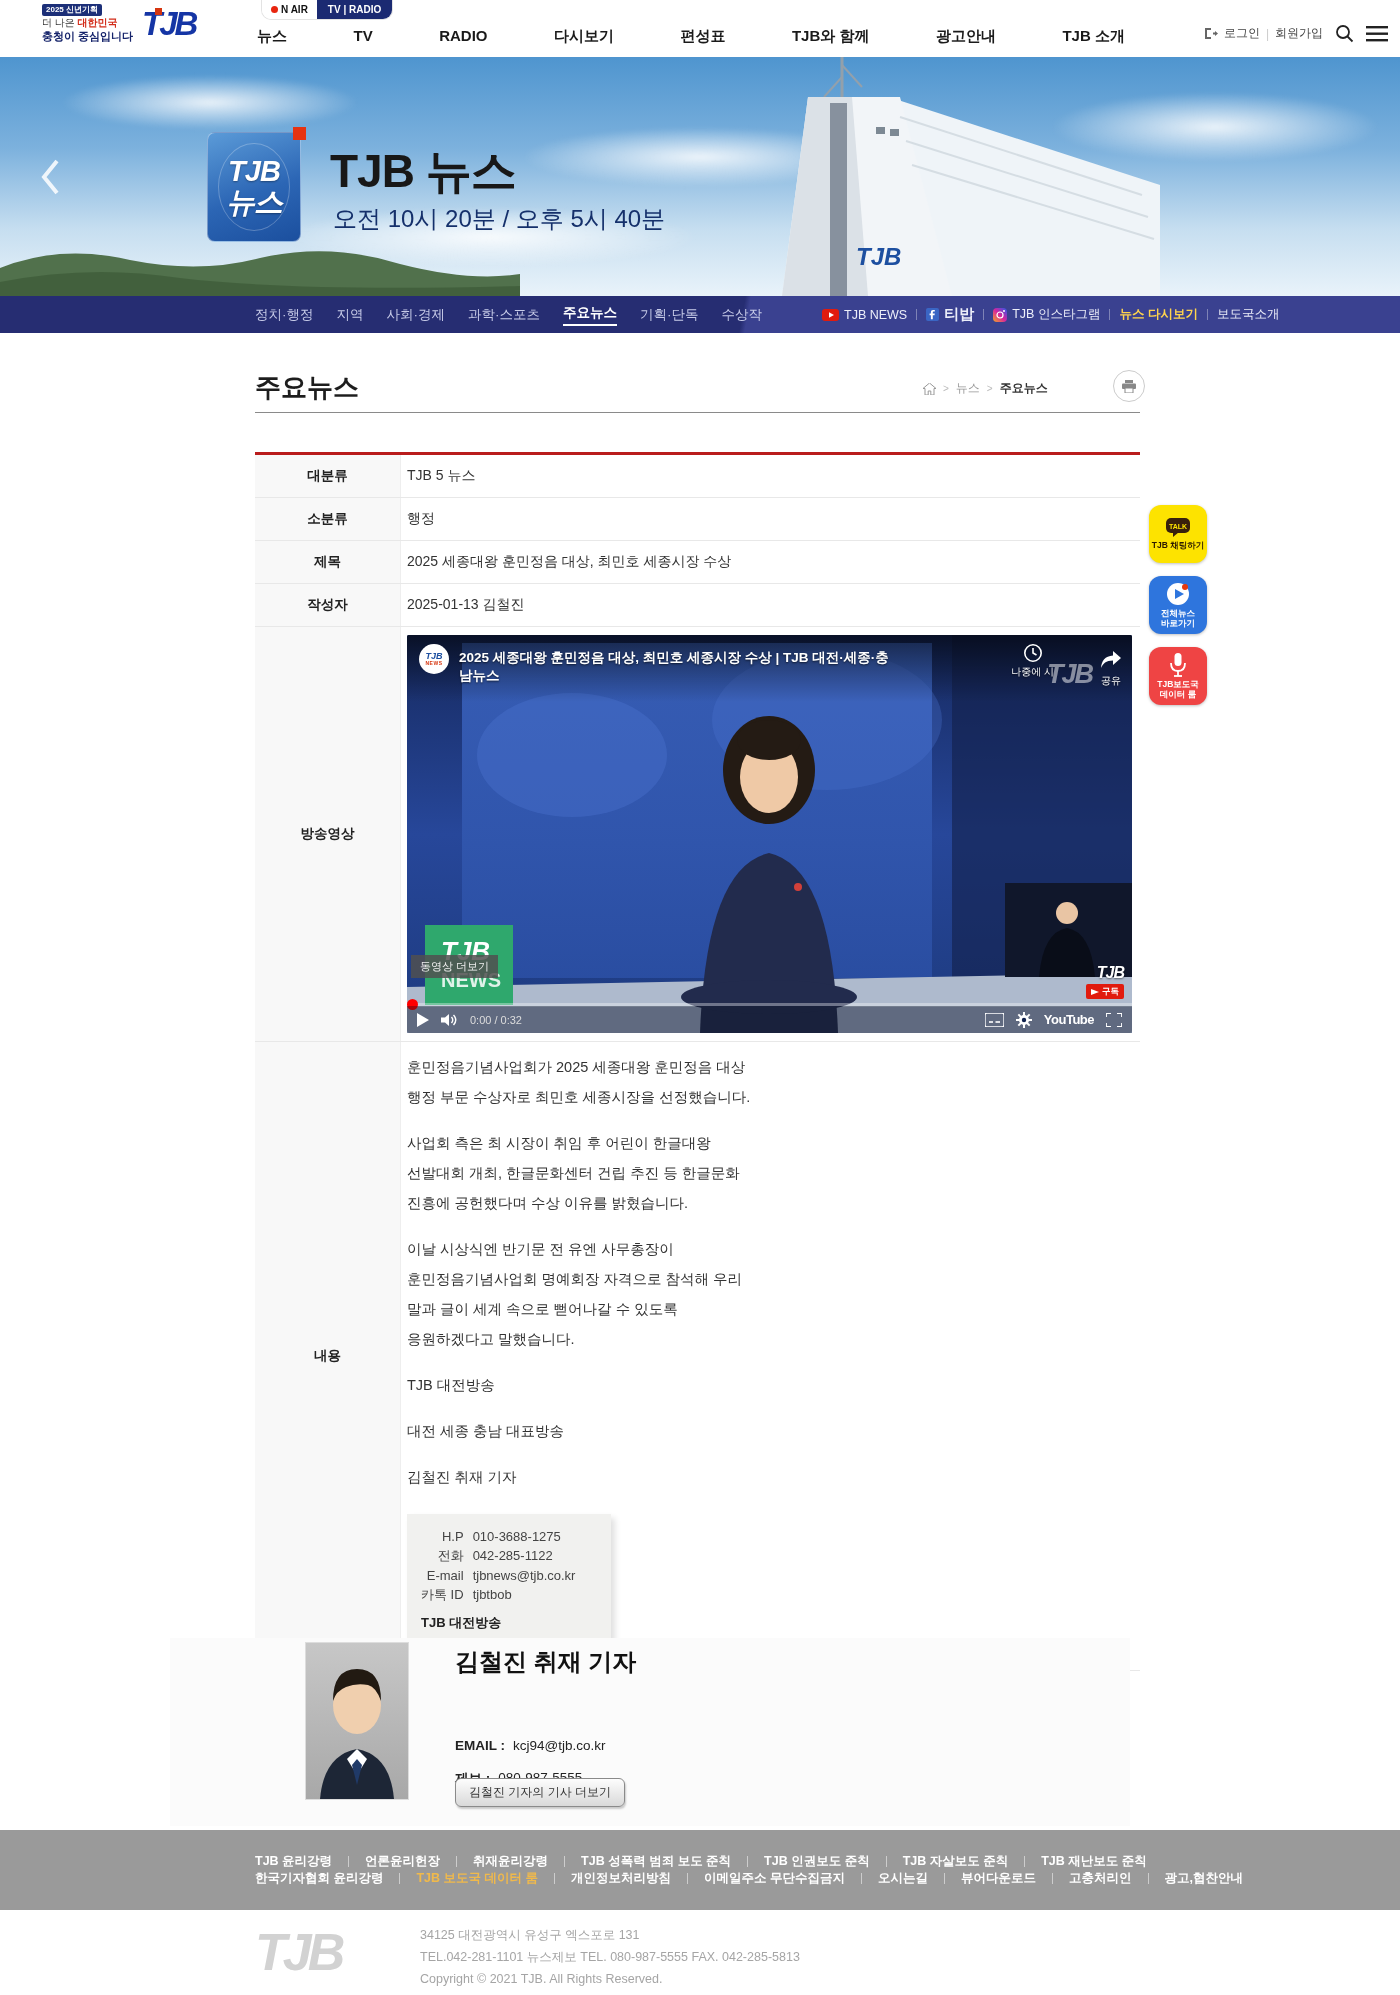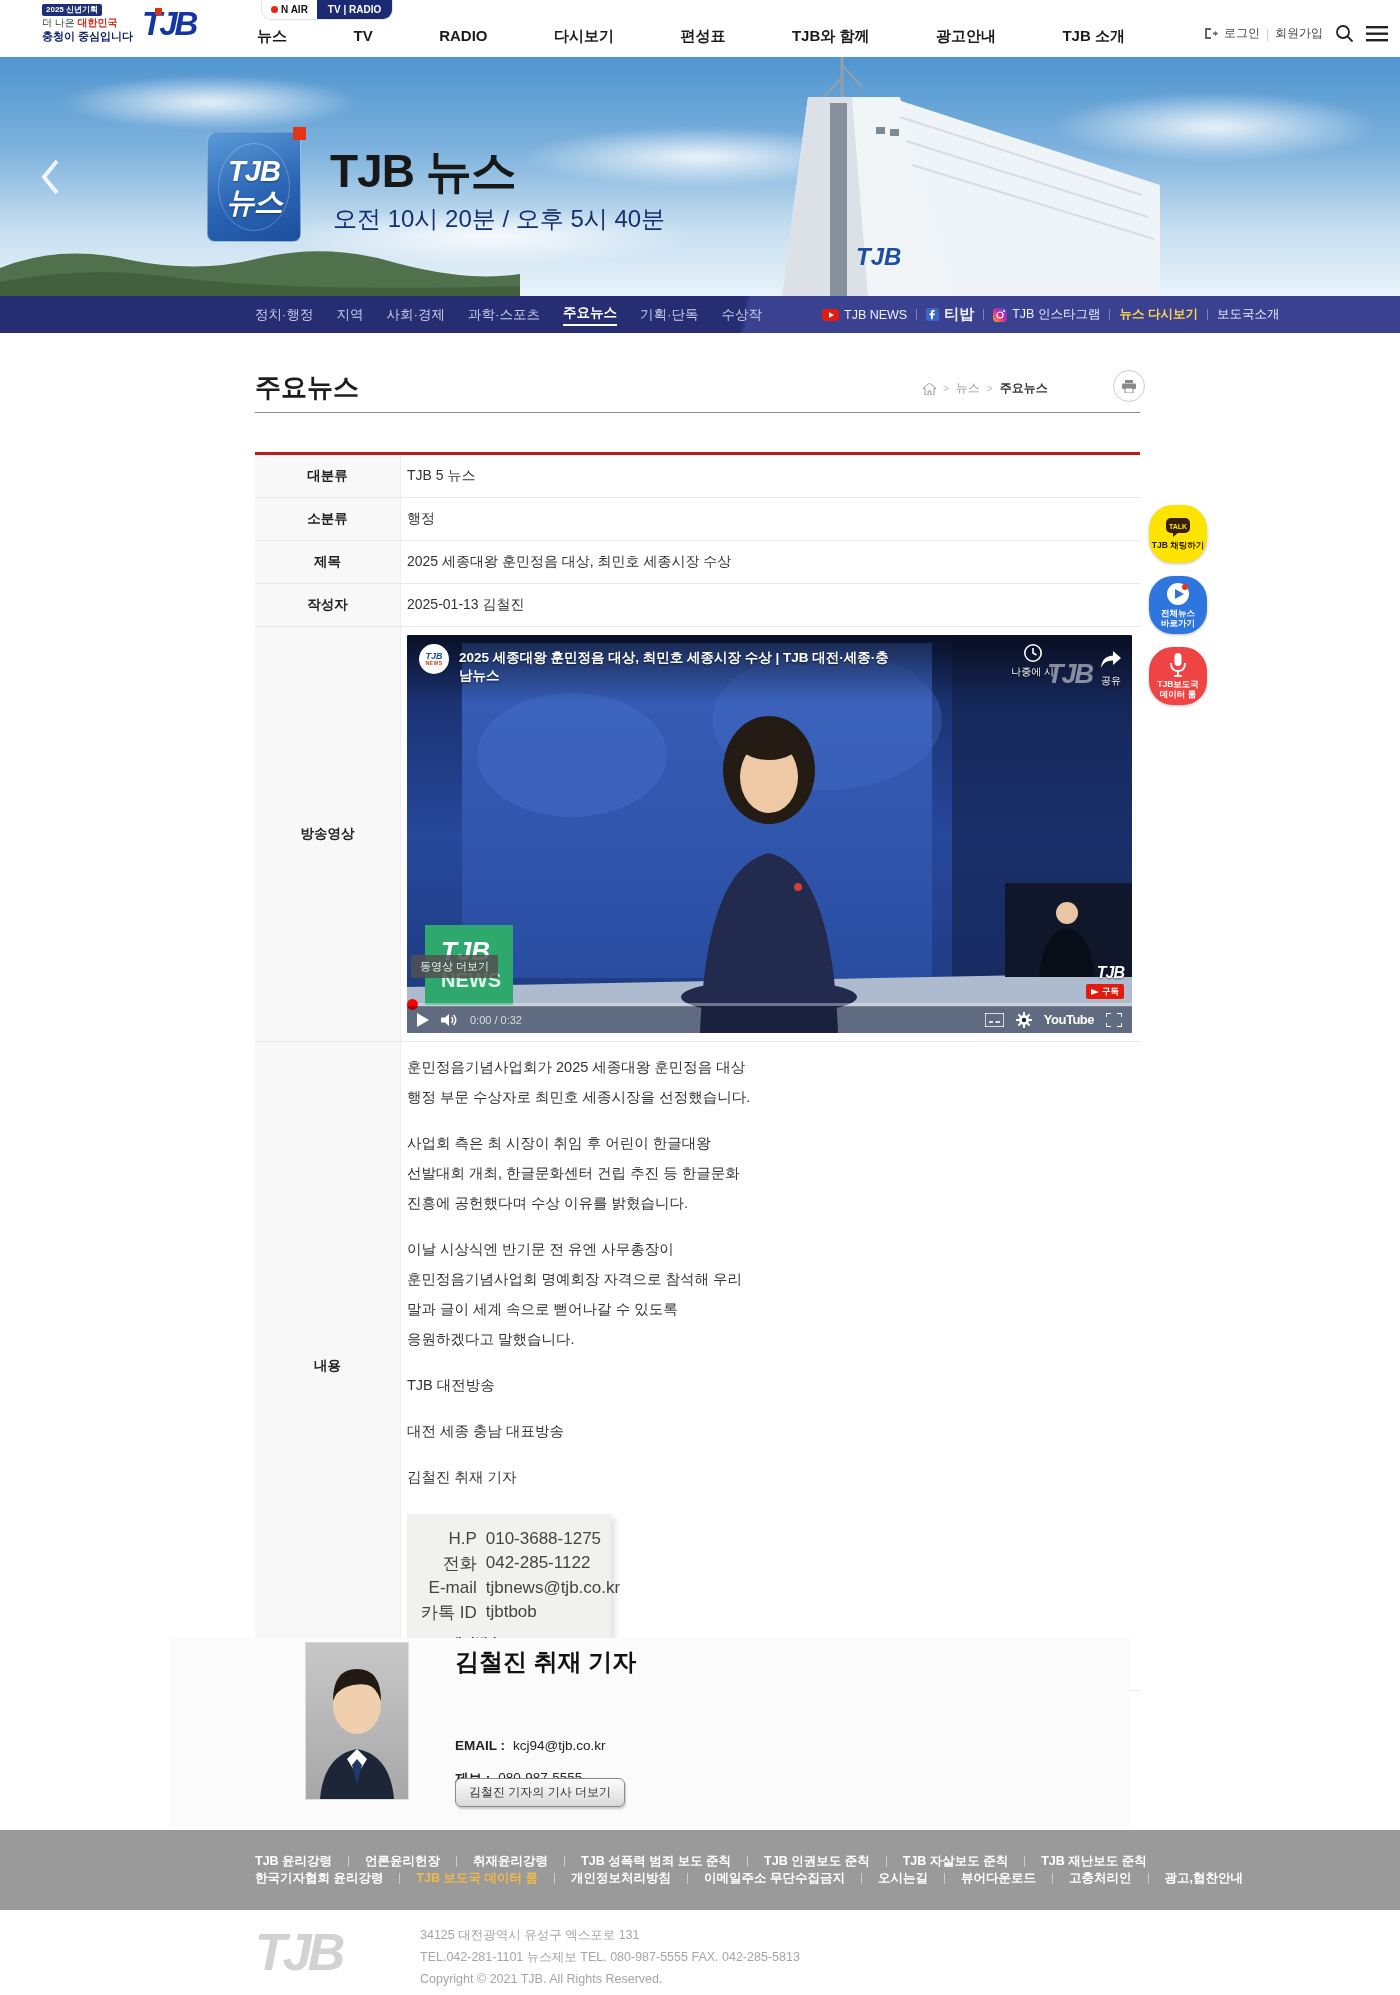--- a/index.html
+++ b/index.html
@@ -99,38 +99,38 @@
   .vp-spacer{flex:1;}
   .vp-yt{font-size:13px;font-weight:700;color:#fff;letter-spacing:-.5px;}
 
   
   .content-cell{padding:10px 0 0 6px !important;}
   .para{margin:0 0 16px 0;}
   .para div{line-height:30px;font-size:14.5px;color:#333;}
   .contact-box{margin-top:22px;width:176px;background:#f1f1ef;box-shadow:4px 4px 6px rgba(0,0,0,.12);
     padding:13px 14px 12px 14px;margin-bottom:26px;}
   .contact-box table{border-collapse:collapse;}
-  .contact-box td{font-size:17px;color:#444;padding:1.5px 0;}
+  .contact-box td{font-size:13px;color:#444;padding:1.5px 0;}
   .contact-box td.cl{text-align:right;padding-right:9px;white-space:nowrap;}
   .contact-company{font-size:13px;font-weight:800;color:#222;margin-top:9px;}
 
   
   .reporter{position:absolute;top:1638px;left:170px;width:960px;height:188px;background:#fbfbfb;}
   .rep-photo{position:absolute;left:135px;top:4px;width:102px;height:156px;border:1px solid #ddd;background:#b9b9b9;}
   .rep-name{position:absolute;left:285px;top:8px;font-size:24px;font-weight:800;color:#111;}
   .rep-row{position:absolute;left:285px;display:flex;gap:8px;font-size:13.5px;color:#222;margin-top:20px;}
   .rep-row b{font-weight:800;}
   .rep-email{top:80px;} .rep-tip{top:112px;}
   .rep-more{position:absolute;left:285px;top:140px;font-size:12px;color:#333;padding:5px 13px;
     border:1px solid #8a8a8a;border-radius:6px;background:linear-gradient(#fdfdfd,#d9d9d9);
     box-shadow:1px 2px 2px rgba(0,0,0,.2);cursor:pointer;}
 
   
   .float-btns{position:absolute;left:1149px;top:505px;display:flex;flex-direction:column;gap:13px;z-index:6;}
-  .fbtn{width:58px;height:58px;border-radius:24px;display:flex;flex-direction:column;align-items:center;justify-content:center;
+  .fbtn{width:58px;height:58px;border-radius:12px;display:flex;flex-direction:column;align-items:center;justify-content:center;
     gap:2px;cursor:pointer;box-shadow:0 1px 3px rgba(0,0,0,.25);}
   .fbtn .ftxt{font-size:8.5px;line-height:10px;text-align:center;font-weight:700;}
   .fbtn.talk{background:#fde300;color:#2b1a00;}
   .fbtn.allnews{background:#2e75dd;color:#fff;}
   .fbtn.dataroom{background:#ef4444;color:#fff;}
 
   
   .footer-band{position:absolute;top:1830px;left:0;width:1400px;height:80px;background:#9a9a9a;
     display:flex;flex-direction:column;align-items:flex-start;justify-content:center;padding-left:255px;box-sizing:border-box;}
   .fl-row{display:flex;align-items:center;}

